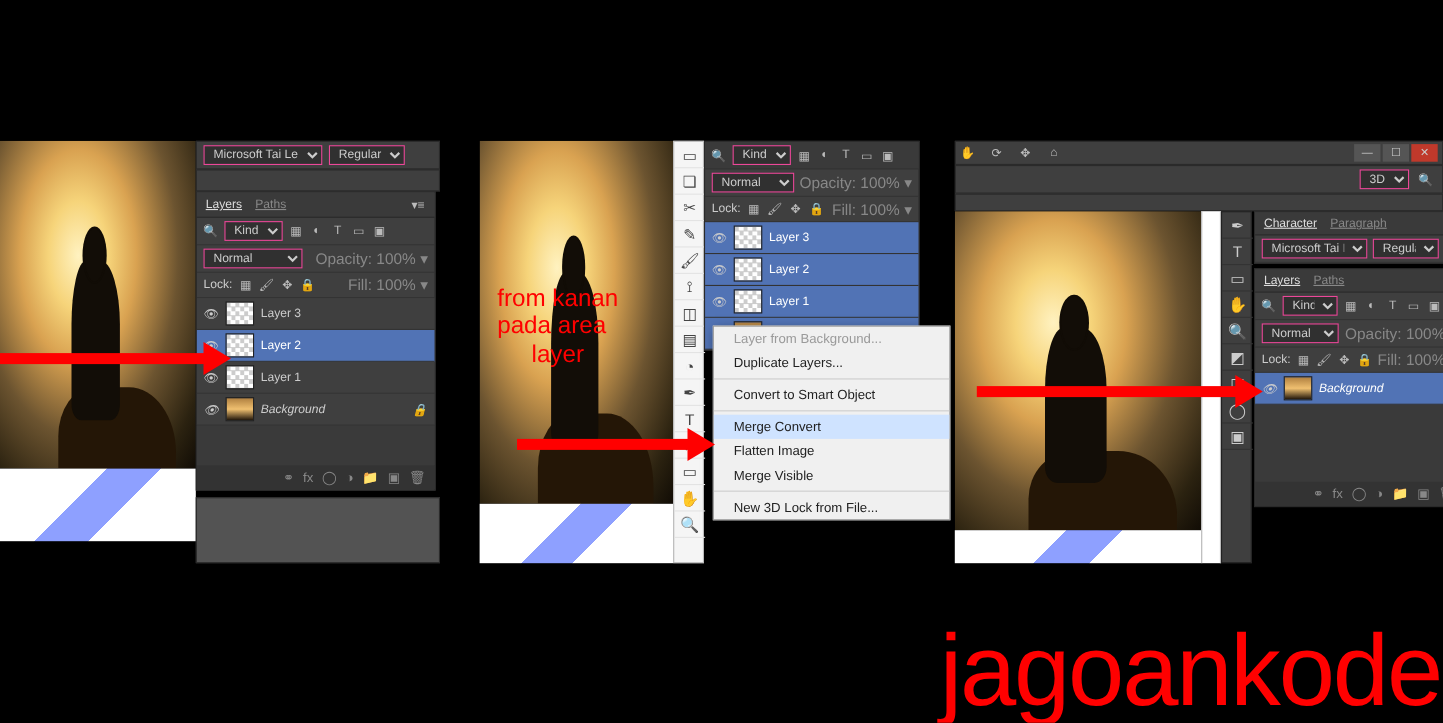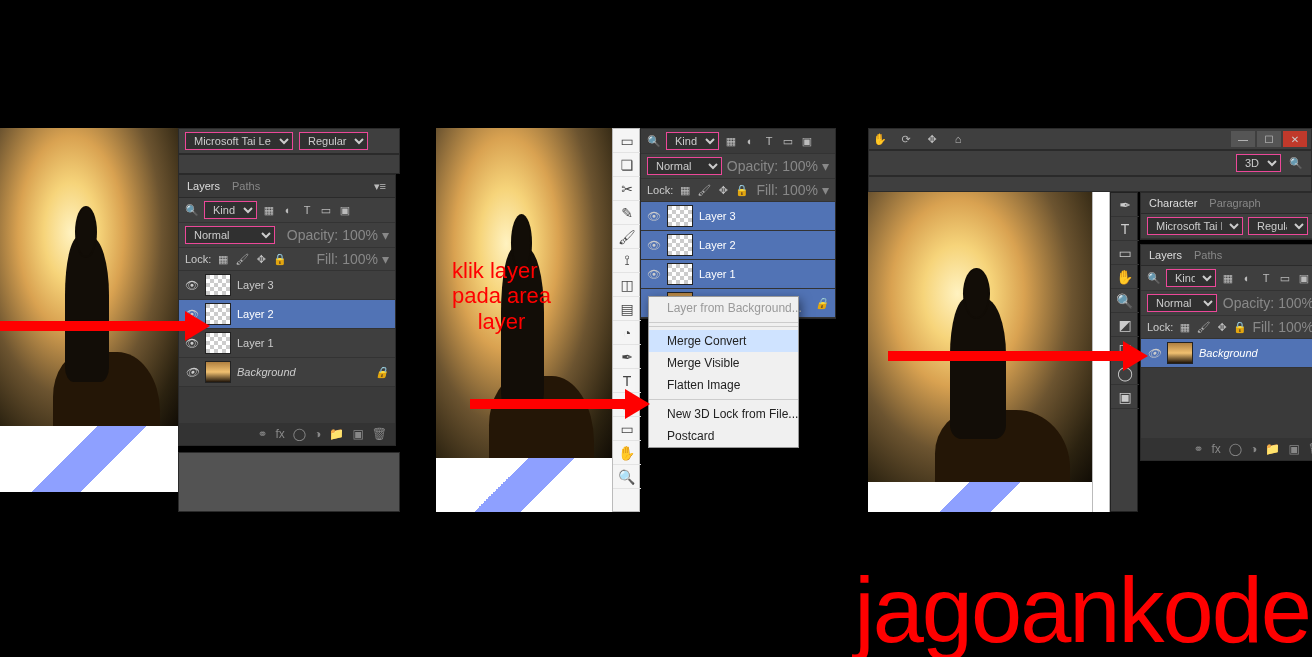--- a/index.html
+++ b/index.html
@@ -1,21 +1,21 @@
 <!DOCTYPE html>
 <html><head>
 <meta charset="utf-8">
 <style>
   * { box-sizing: border-box; margin: 0; padding: 0; font-family: "Segoe UI", Tahoma, sans-serif; }
   body { background: #000; width: 1312px; height: 657px; overflow: hidden; position: relative; color: #ccc; font-size: 11px; }
 
   
   .panel { background: #3f3f3f; border: 1px solid #2a2a2a; }
   .panel-header { display:flex; align-items:center; gap:12px; padding:4px 8px; background:#3a3a3a; border-bottom:1px solid #2a2a2a; font-size:11px; }
-  .panel-header .tab { color:#ddd; }
+  .panel-header .tab { color:#ddd;text-decoration:underline; }
   .panel-header .tab.inactive { color:#888; }
   .panel-row { display:flex; align-items:center; gap:5px; padding:3px 6px; border-bottom:1px solid #333; }
   select.ps-sel { background:#303030; color:#ccc; border:1px solid #ec4899; font-size:11px; padding:1px 4px; }
   .mini-icon { width:14px; height:14px; display:inline-flex; align-items:center; justify-content:center; color:#bbb; font-size:11px; }
   .layer-item { display:flex; align-items:center; gap:6px; padding:3px 6px; background:#3f3f3f; border-bottom:1px solid #333; }
   .layer-item.selected { background:#5173b5; color:#fff; }
   .layer-item.bg { font-style: italic; }
   .eye { width:14px; text-align:center; color:#ccc; }
   .thumb { width:26px; height:22px; background:#777; border:1px solid #222; display:inline-block; background-size:cover; }
   .thumb.checker { background:
@@ -171,21 +171,21 @@
 </div>
 
 <div style="position:absolute; left:436px; top:128px; width:176px; height:330px;" class="canvas">
   <div class="sky"></div>
   <div class="rock"></div>
   <div class="character"></div>
 </div>
 <div style="position:absolute; left:436px; top:458px; width:176px; height:54px; background:linear-gradient(135deg,#fff 0 40%,#8ea0ff 40% 60%,#fff 60%);"></div>
 
 <div class="anno" style="left:452px; top:258px;">
-  <div>klik layer</div>
+  <div>from kanan</div>
   <div>pada area</div>
   <div style="text-align:center;">layer</div>
 </div>
 
 <div class="toolstrip" style="position:absolute; left:612px; top:128px; height:384px;">
   <div class="tool">▭</div>
   <div class="tool">❏</div>
   <div class="tool">✂</div>
   <div class="tool">✎</div>
   <div class="tool">🖌</div>
@@ -245,30 +245,31 @@
     <span>Layer 1</span>
   </div>
   <div class="layer-item selected bg">
     <span class="eye">👁</span>
     <span class="thumb sunset"></span>
     <span>Background</span>
     <span class="lock">🔒</span>
   </div>
 </div>
 
-<div class="ctx-menu" style="position:absolute; left:648px; top:296px; width:151px;">
+<div class="ctx-menu" style="position:absolute; left:648px; top:296px; width:216px;">
   <div class="item disabled">Layer from Background...</div>
+  <div class="item">Duplicate Layers...</div>
   <hr>
+  <div class="item">Convert to Smart Object</div>
   <hr>
   <div class="item highlight">Merge Convert</div>
+  <div class="item">Flatten Image</div>
   <div class="item">Merge Visible</div>
-  <div class="item">Flatten Image</div>
   <hr>
   <div class="item">New 3D Lock from File...</div>
-  <div class="item">Postcard</div>
 </div>
 
 <div class="arrow" style="left:470px; top:388px; width:180px; height:30px;">
   <div class="shaft" style="left:0; top:11px; width:156px; height:10px;"></div>
   <div class="head right" style="left:155px; top:1px;"></div>
 </div>
 
 <div style="position:absolute; left:868px; top:128px; width:444px; height:384px;">
 
   <div class="panel" style="height:22px; display:flex; align-items:center; padding:0 4px; gap:12px;">

